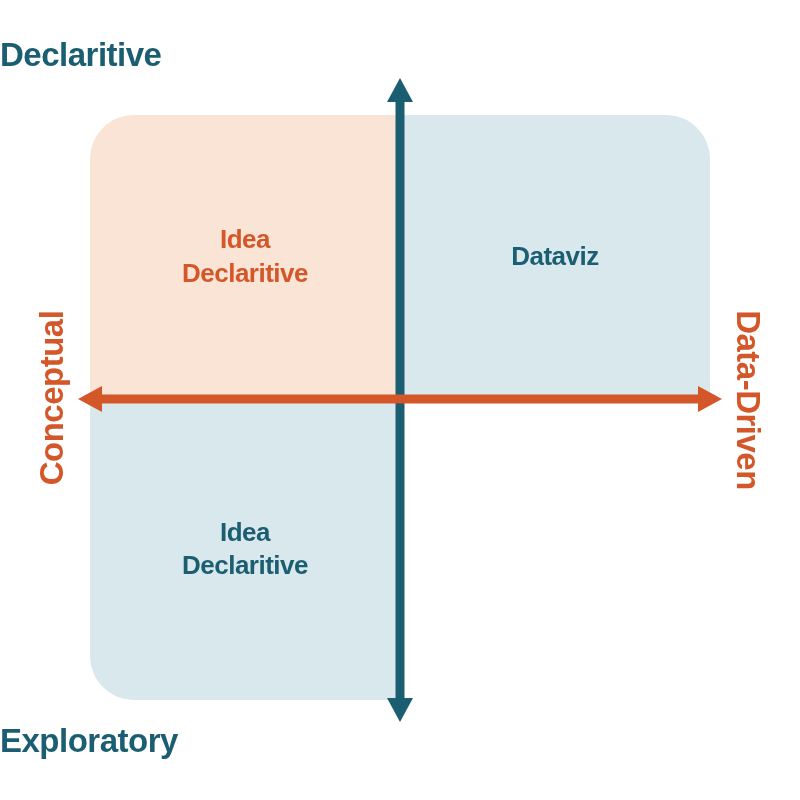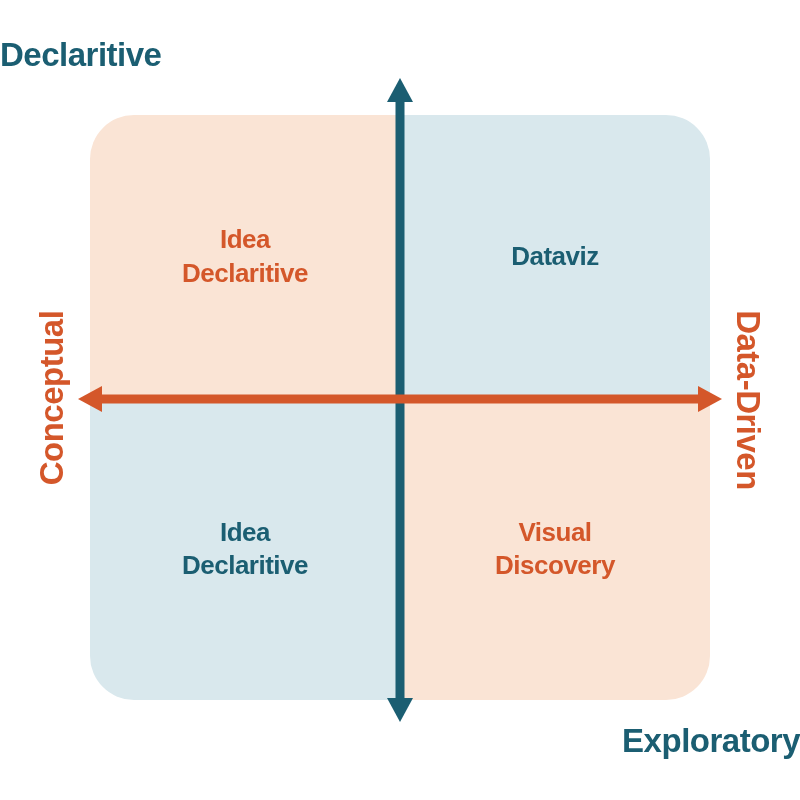--- a/index.html
+++ b/index.html
@@ -65,21 +65,21 @@
     letter-spacing: -0.5px;
     white-space: nowrap;
   }
   .axis-label.top {
     left: 0; right: 0;
     top: 36px;
   }
   .axis-label.bottom {
     left: 0; right: 0;
     top: 722px;
-    text-align: right;
+    text-align: left;
   }
   .axis-label.left {
     left: 52px;
     top: 398px;
     transform: translate(-50%, -50%) rotate(-90deg);
   }
   .axis-label.right {
     left: 748px;
     top: 400px;
     transform: translate(-50%, -50%) rotate(90deg);
@@ -101,26 +101,20 @@
       <div class="quad-label text-teal">
         <div>Dataviz</div>
       </div>
     </div>
     <div class="quad blue">
       <div class="quad-label text-teal">
         <div>Idea</div>
         <div>Declaritive</div>
       </div>
     </div>
-    <div class="quad peach">
-      <div class="quad-label text-orange">
-        <div>Visual</div>
-        <div>Discovery</div>
-      </div>
-    </div>
   </div>
 
   <svg class="arrows" viewBox="0 0 800 800" aria-hidden="true">
 
     <g>
       <line x1="400" y1="98" x2="400" y2="702" style="stroke: var(--teal);" stroke-width="9"></line>
       <polygon points="400,78 387,102 413,102" style="fill: var(--teal);"></polygon>
       <polygon points="400,722 387,698 413,698" style="fill: var(--teal);"></polygon>
     </g>
 

